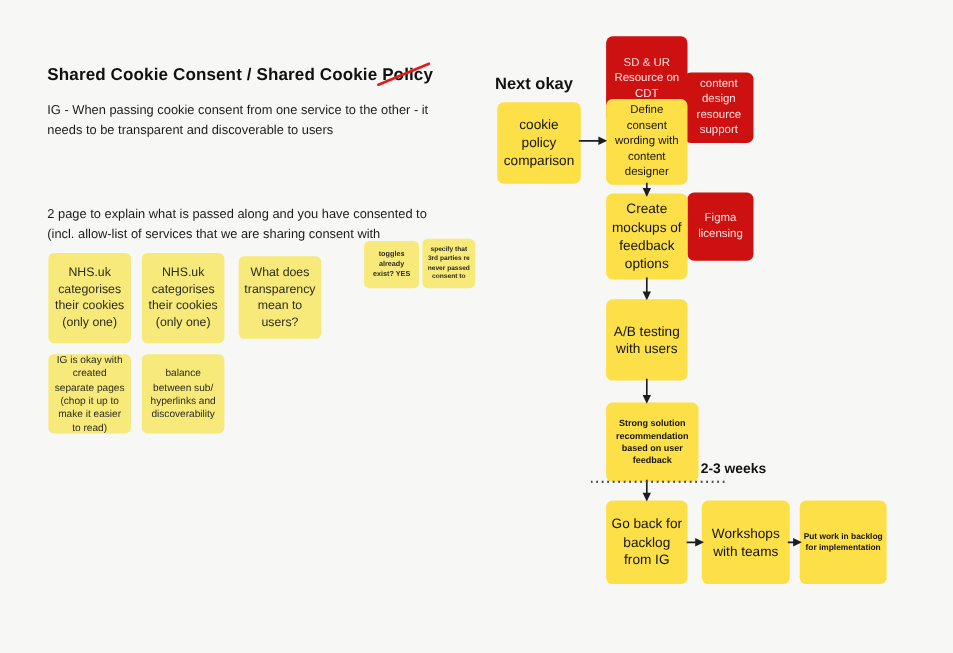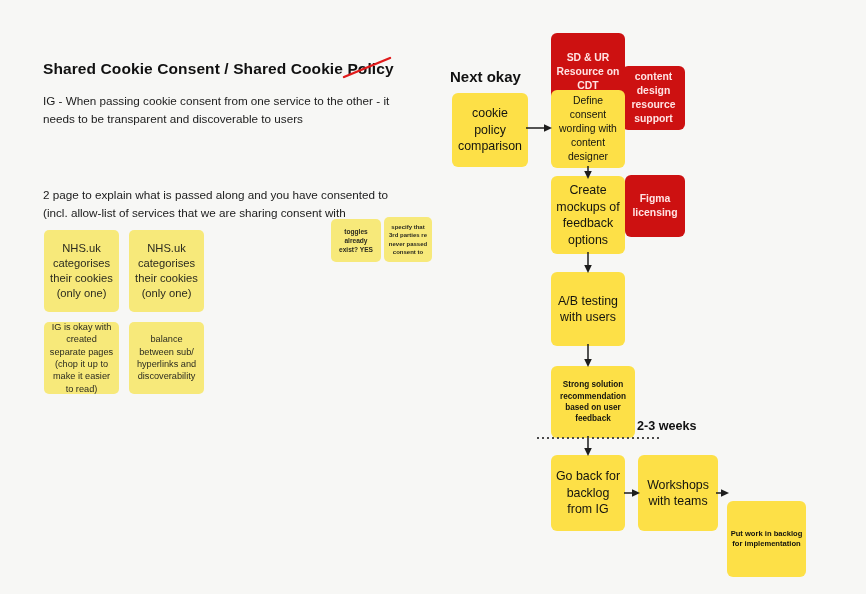--- a/index.html
+++ b/index.html
@@ -102,21 +102,20 @@
     text-align: center;
     padding: 3px;
   }
   .box-green {
     background: #fde047;
     color: #14140f;
   }
   .box-red {
     background: #cd1111;
     color: #ffe3e3;
-    font-weight: bold;
   }
   .t-lg  { font-size: 12.4px; line-height: 16.5px; }
   .t-md  { font-size: 10.4px; line-height: 14px; }
   .t-sm  { font-size: 8.2px;  line-height: 11.3px; font-weight: bold; }
   .t-xs  { font-size: 7.6px;  line-height: 10.4px; font-weight: bold; }
 
   
   .conn {
     position: absolute;
     pointer-events: none;
@@ -151,20 +150,21 @@
     <line x1="3" y1="22" x2="49" y2="3" stroke="#e01b1b" stroke-width="2.4" stroke-linecap="round"></line>
   </svg>
 
   <div class="para para-1">IG - When passing cookie consent from one service to the other - it needs to be transparent and discoverable to users</div>
   <div class="para para-3">2 page to explain what is passed along and you have consented to (incl. allow-list of services that we are sharing consent with</div>
 
   <div class="note note-lg" style="left:44px; top:230px; width:75px; height:82px;">NHS.uk categorises their cookies (only one)</div>
 
   <div class="note note-lg" style="left:129px; top:230px; width:75px; height:82px;">NHS.uk categorises their cookies (only one)</div>
 
+  <div class="note note-lg" style="left:217px; top:233px; width:75px; height:75px;">What does transparency mean to users?</div>
 
   <div class="note note-sm" style="left:331px; top:219px; width:50px; height:43px;">toggles already exist? YES</div>
 
   <div class="note note-sm2" style="left:384px; top:217px; width:48px; height:45px;">specify that 3rd parties re never passed consent to</div>
 
   <div class="note note-md" style="left:44px; top:322px; width:75px; height:72px;">IG is okay with created separate pages (chop it up to make it easier to read)</div>
 
   <div class="note note-md" style="left:129px; top:322px; width:75px; height:72px;">balance between sub/ hyperlinks and discoverability</div>
 
   <div class="section-title" style="left:450px; top:68px;">Next okay</div>
@@ -182,21 +182,21 @@
   <div class="box box-green t-lg" style="left:551px; top:176px; width:74px; height:78px;">Create mockups of feedback options</div>
 
   <div class="box box-green t-lg" style="left:551px; top:272px; width:74px; height:74px;">A/B testing with users</div>
 
   <div class="box box-green t-sm" style="left:551px; top:366px; width:84px; height:72px;">Strong solution recommendation based on user feedback</div>
 
   <div class="box box-green t-lg" style="left:551px; top:455px; width:74px; height:76px;">Go back for backlog from IG</div>
 
   <div class="box box-green t-lg" style="left:638px; top:455px; width:80px; height:76px;">Workshops with teams</div>
 
-  <div class="box box-green t-xs" style="left:727px; top:455px; width:79px; height:76px;margin-top:46px;">Put work in backlog for implementation</div>
+  <div class="box box-green t-xs" style="left:727px; top:455px; width:79px; height:76px;">Put work in backlog for implementation</div>
 
   <svg class="conn" style="left:526px; top:120px; width:28px; height:16px;" viewBox="0 0 28 16">
     <line x1="0" y1="8" x2="20" y2="8" stroke="#1d1d1d" stroke-width="1.5"></line>
     <polygon points="26,8 18,4.2 18,11.8" fill="#1d1d1d"></polygon>
   </svg>
 
   <svg class="conn" style="left:580px; top:166px; width:16px; height:14px;" viewBox="0 0 16 14">
     <line x1="8" y1="0" x2="8" y2="8" stroke="#1d1d1d" stroke-width="1.5"></line>
     <polygon points="8,13 4.2,5 11.8,5" fill="#1d1d1d"></polygon>
   </svg>

